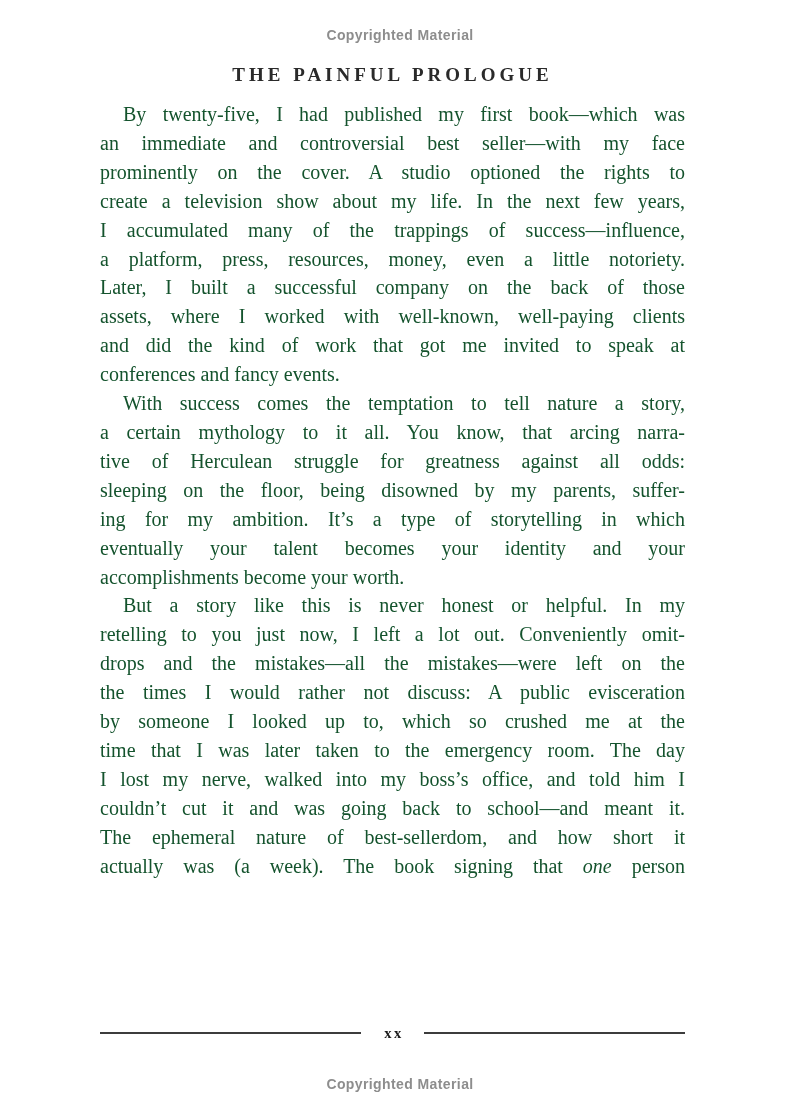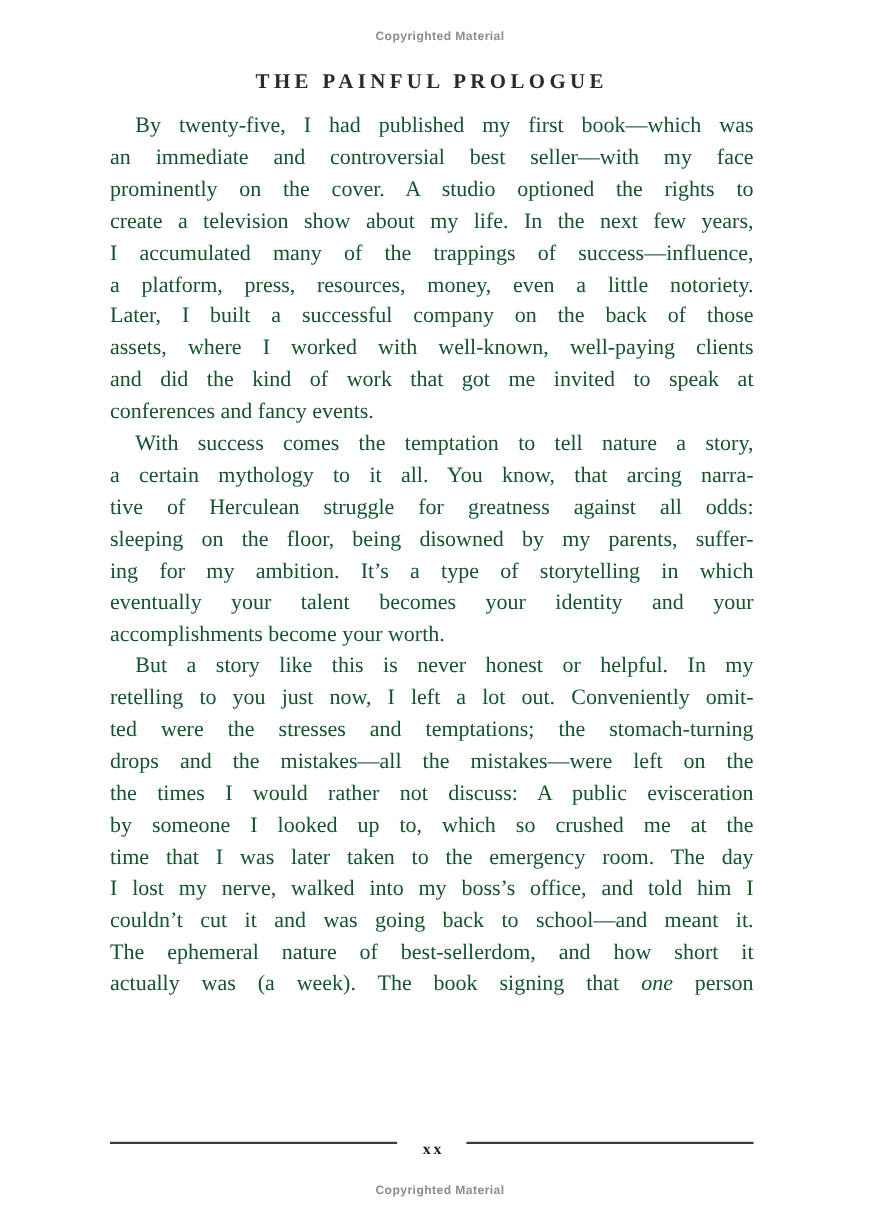--- a/index.html
+++ b/index.html
@@ -11,21 +11,21 @@
     overflow: hidden;
   }
   .page {
     position: absolute; inset: 0;
     background: #ffffff;
   }
   .notice {
     position: absolute; left: 0; width: 800px;
     text-align: center;
     font-family: "Liberation Sans", sans-serif;
-    font-size: 11px;
+    font-size: 14px;
     font-weight: 700;
     letter-spacing: 0.4px;
     color: #8d8d8d;
   }
   .notice.top { top: 27px; }
   .notice.bottom { top: 1076px; }
   .chapter-title {
     position: absolute;
     top: 64px; left: 100px; width: 585px;
     text-align: center;
@@ -46,21 +46,21 @@
   .line {
     text-align: justify;
     text-align-last: justify;
   }
   .line.indent { text-indent: 23px; }
   .line.last { text-align-last: left; }
   .line i { font-style: italic; }
   .footer {
     position: absolute;
     top: 1026px; left: 100px; width: 585px;
-    display: flex; align-items: flex-start; margin-top: 12px;
+    display: flex; align-items: center;
   }
   .footer .rule {
     flex: 1 1 0;
     border-top: 2px solid #3c3c3c;
     height: 0;
   }
   .footer .page-number {
     font-size: 14.5px;
     font-weight: 700;
     letter-spacing: 2.5px;
@@ -96,21 +96,20 @@
         <div class="line">a certain mythology to it all. You know, that arcing narra-</div>
         <div class="line">tive of Herculean struggle for greatness against all odds:</div>
         <div class="line">sleeping on the floor, being disowned by my parents, suffer-</div>
         <div class="line">ing for my ambition. It’s a type of storytelling in which</div>
         <div class="line">eventually your talent becomes your identity and your</div>
         <div class="line last">accomplishments become your worth.</div>
       </div>
       <div class="paragraph">
         <div class="line indent">But a story like this is never honest or helpful. In my</div>
         <div class="line">retelling to you just now, I left a lot out. Conveniently omit-</div>
-        <div class="line">ted were the stresses and temptations; the stomach-turning</div>
         <div class="line">drops and the mistakes—all the mistakes—were left on the</div>
         <div class="line">the times I would rather not discuss: A public evisceration</div>
         <div class="line">by someone I looked up to, which so crushed me at the</div>
         <div class="line">time that I was later taken to the emergency room. The day</div>
         <div class="line">I lost my nerve, walked into my boss’s office, and told him I</div>
         <div class="line">couldn’t cut it and was going back to school—and meant it.</div>
         <div class="line">The ephemeral nature of best-sellerdom, and how short it</div>
         <div class="line"><span>actually was (a week). The book signing that </span><i>one</i><span> person</span></div>
       </div>
     </div>

